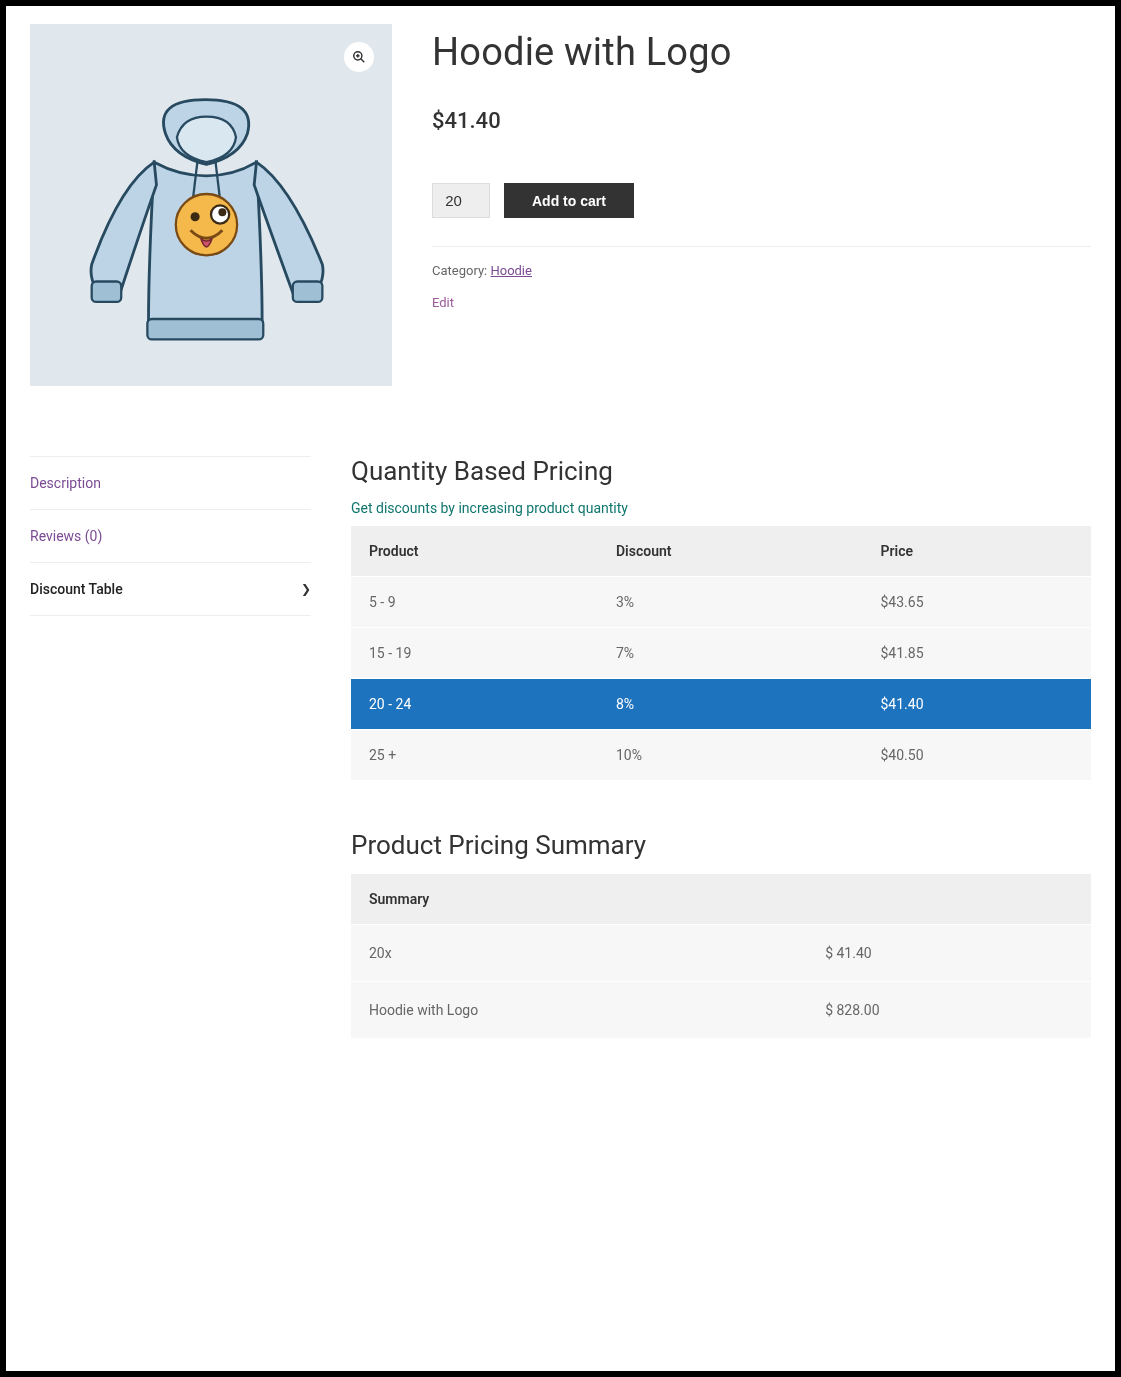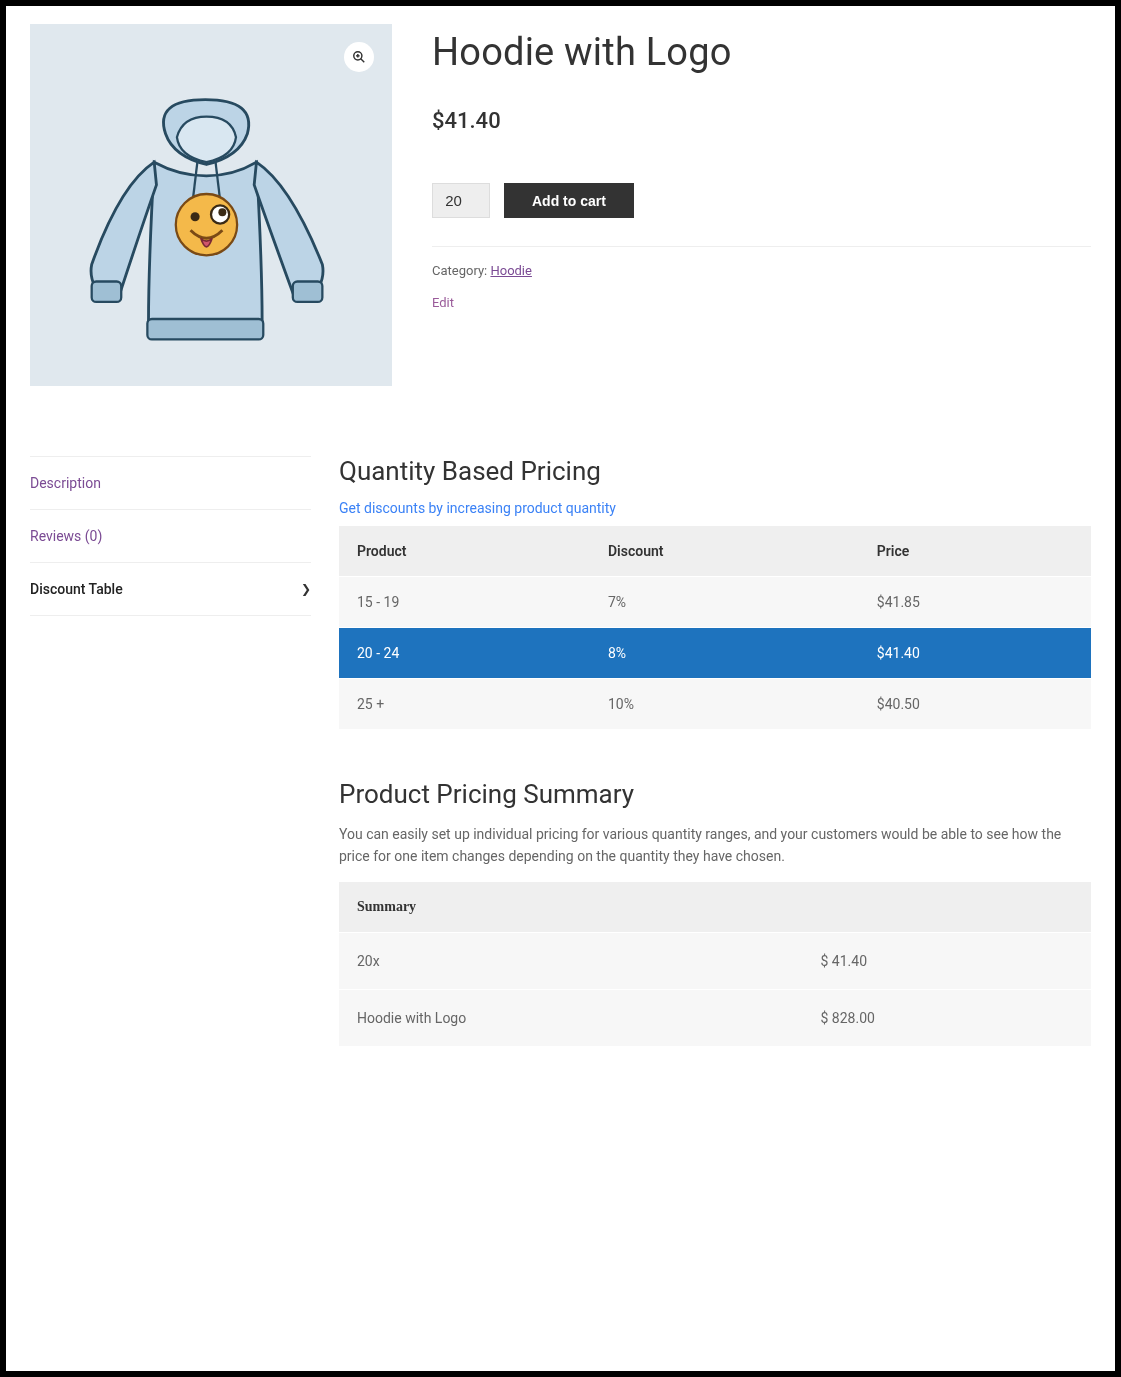--- a/index.html
+++ b/index.html
@@ -89,21 +89,21 @@
       font-size: 14px;
       font-weight: 600;
       cursor: pointer;
     }
     .meta-divider { border-top: 1px solid #eee; margin-bottom: 16px; }
     .meta { font-size: 13px; color: #666; margin-bottom: 14px; }
     .meta a { color: #7b4b94; text-decoration: underline; }
     .edit-link a { color: #9a5b9a; font-size: 13px; text-decoration: none; }
 
     
-    .info-area { display: flex; gap: 28px; }
+    .info-area { display: flex; gap: 40px; }
     .tabs {
       width: 281px;
       flex-shrink: 0;
       border-top: 1px solid #eee;
     }
     .tab {
       padding: 18px 0;
       border-bottom: 1px solid #eee;
       font-size: 14px;
       color: #333;
@@ -116,21 +116,21 @@
     .tab.active { color: #222; font-weight: 500; }
     .chev { font-size: 12px; color: #333; }
 
     .content { flex: 1; }
     .section-heading {
       font-size: 26px;
       color: #333;
       font-weight: 400;
       margin-bottom: 14px;
     }
-    .section-subtitle { font-size: 14px; color: #3b82f6; margin-bottom: 10px; }
+    .section-subtitle { font-size: 14px; color: #0f766e; margin-bottom: 10px; }
     .section-desc {
       font-size: 14px; color: #666; line-height: 1.6; margin-bottom: 14px;
     }
 
     table.discount-table, table.summary-table {
       width: 100%;
       border-collapse: collapse;
       background: #f7f7f7;
       margin-bottom: 50px;
     }
@@ -149,21 +149,20 @@
     }
     .discount-table tr.highlight td {
       background: #1e73be;
       color: #fff;
     }
     .summary-table th {
       padding: 17px 18px;
       color: #333;
       font-weight: 600;
       background: #efefef;
-      font-family: Liberation Serif, serif;
     }
     .summary-table td {
       padding: 20px 18px;
       color: #666;
       background: #f7f7f7;
       border-top: 1px solid #fff;
     }
   </style>
 </head>
 <body>
@@ -249,40 +248,44 @@
 
     <table class="discount-table">
       <thead>
         <tr>
           <th>Product</th>
           <th>Discount</th>
           <th>Price</th>
         </tr>
       </thead>
       <tbody id="discount-body">
+          <tr>
+            <td>5 - 9</td>
+            <td>3%</td>
+            <td>$43.65</td>
+          </tr>
           <tr>
             <td>15 - 19</td>
             <td>7%</td>
             <td>$41.85</td>
           </tr>
           <tr class="highlight">
             <td>20 - 24</td>
             <td>8%</td>
             <td>$41.40</td>
           </tr>
           <tr>
             <td>25 +</td>
             <td>10%</td>
             <td>$40.50</td>
           </tr>
         </tbody>
     </table>
 
     <h2 class="section-heading">Product Pricing Summary</h2>
-    <p class="section-desc">You can easily set up individual pricing for various quantity ranges, and your customers would be able to see how the price for one item changes depending on the quantity they have chosen.</p>
 
     <table class="summary-table">
       <thead>
         <tr>
           <th colspan="2">Summary</th>
         </tr>
       </thead>
       <tbody>
         <tr>
           <td>20x</td>

